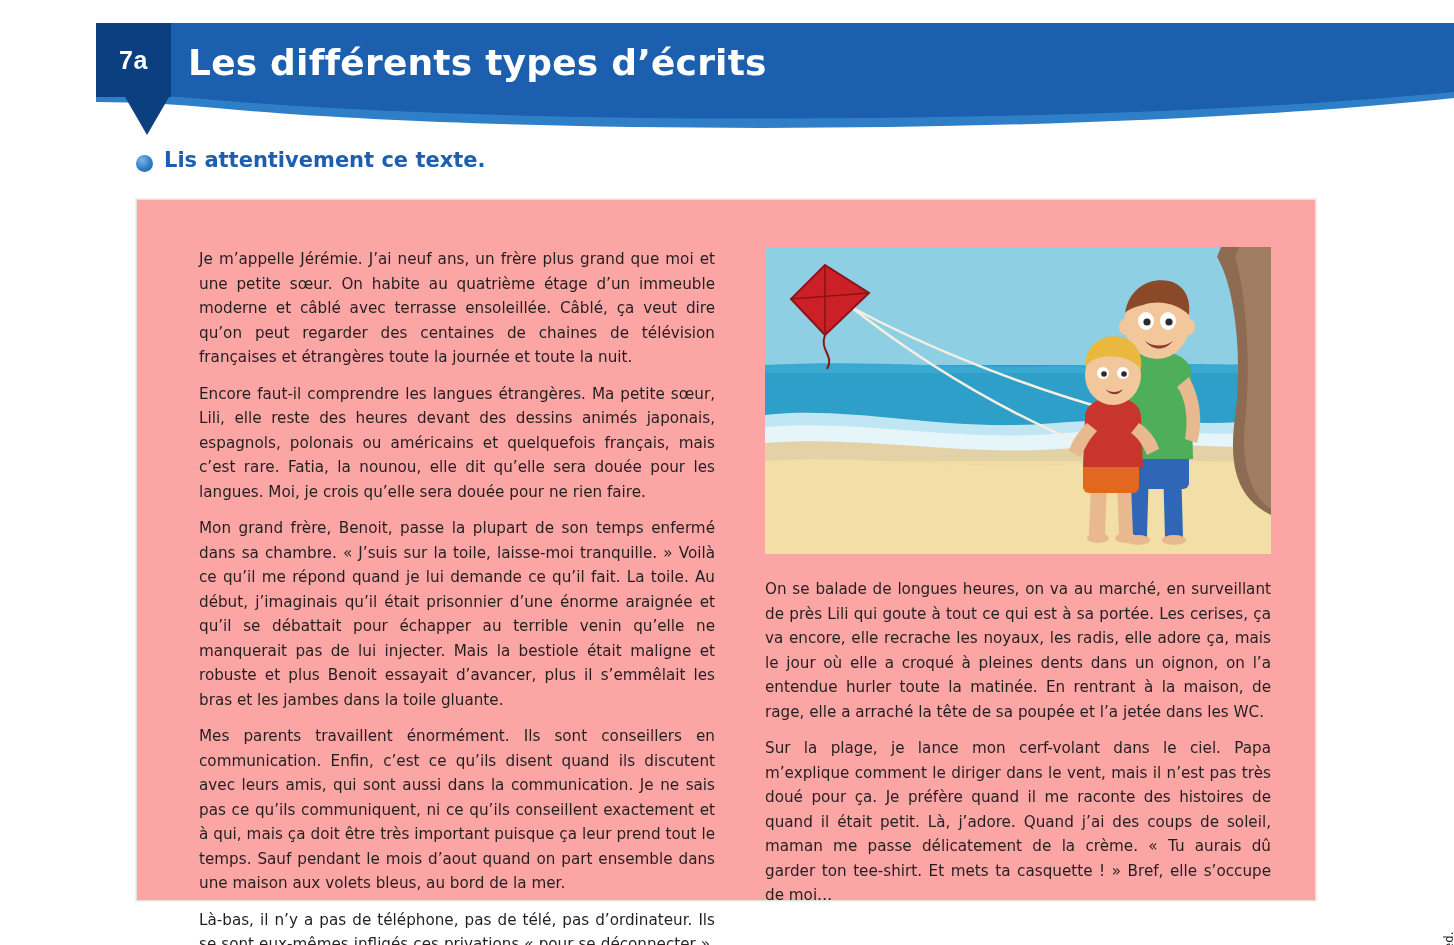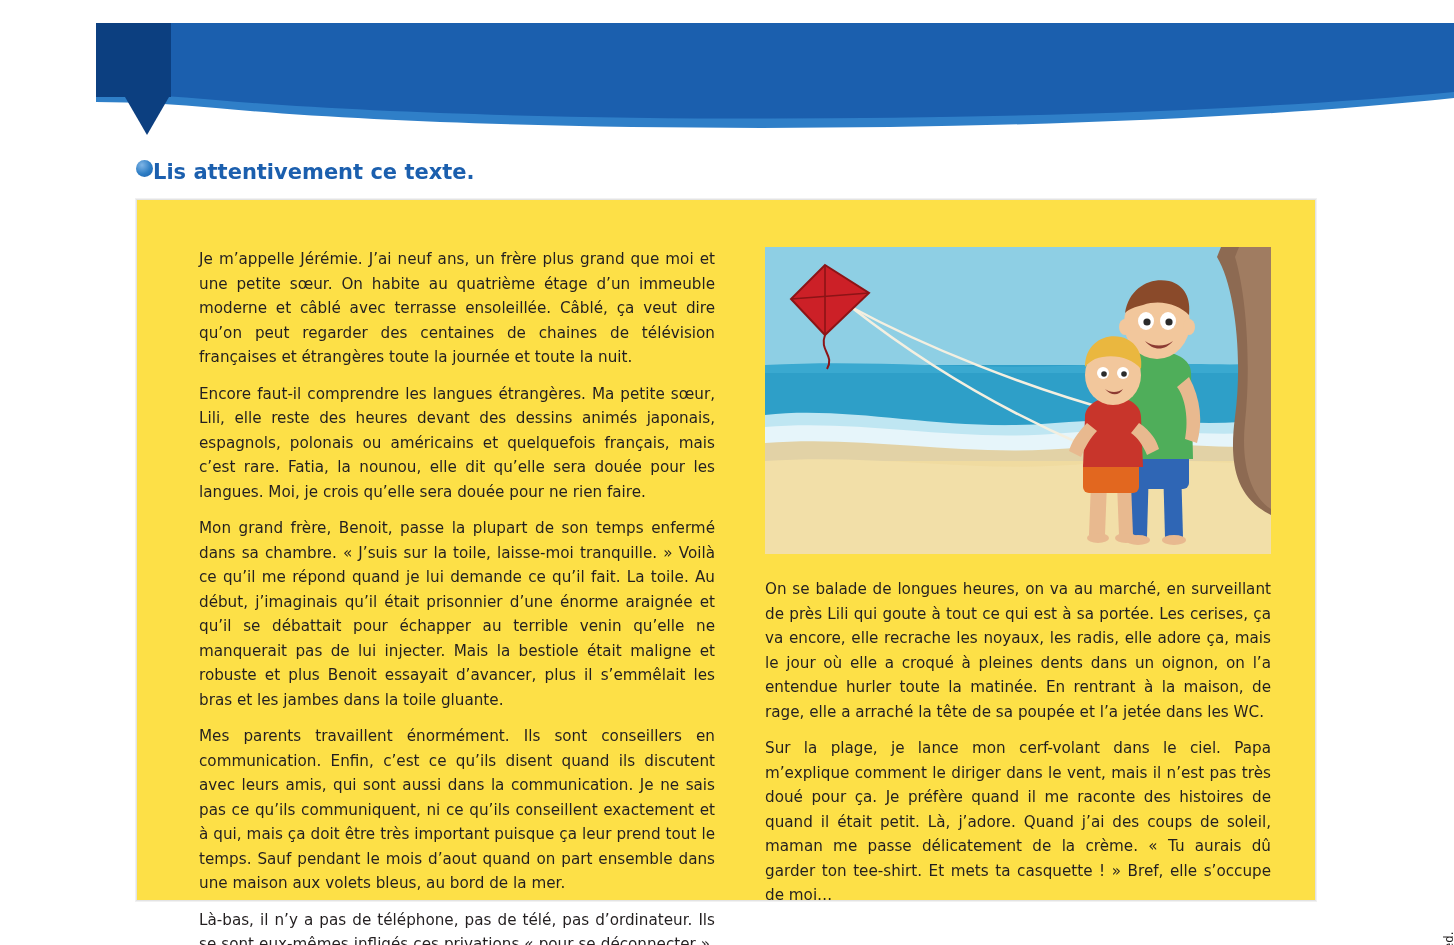--- a/index.html
+++ b/index.html
@@ -82,23 +82,24 @@
     font-size: 36px;
     font-weight: bold;
     letter-spacing: 0.2px;
     font-family: "DejaVu Sans", sans-serif;
   }
 
   
   .instruction {
     position: absolute;
     left: 136px;
-    top: 160px;
+    top: 148px;
     display: flex;
-    align-items: flex-start;
+    align-items: flex-end;
+    gap: 11px;
   }
   .bullet-dot {
     width: 17px;
     height: 17px;
     border-radius: 50%;
     background: radial-gradient(circle at 35% 30%, #7fb5e6 0%, #2d7dc4 55%, #1b5fae 100%);
     display: inline-block;
   }
   .instruction-text {
     color: #1b5fae;
@@ -107,21 +108,21 @@
     font-family: "DejaVu Sans", sans-serif;
   }
 
   
   .panel {
     position: absolute;
     left: 136px;
     top: 199px;
     width: 1178px;
     height: 700px;
-    background: #fde047;
+    background: #fca5a5;
     border: 1px solid #e3e3e3;
     box-shadow: 0 0 0 1px #f1f1f1;
   }
   .panel-inner {
     position: absolute;
     left: 0; top: 0;
     width: 100%; height: 100%;
   }
 
   .col-left {
@@ -179,20 +180,22 @@
 <div class="header">
   <div class="header-band"></div>
   <div class="header-band-curve">
     <svg width="1358" height="45" viewBox="0 0 1358 45" xmlns="http://www.w3.org/2000/svg">
       <path d="M0 0 L1358 0 L1358 8 C1000 46 420 46 120 18 C80 14 40 12 0 12 Z" fill="#2f7fc8"></path>
       <path d="M0 0 L1358 0 L1358 2 C1000 36 420 36 120 10 C80 6 40 4 0 4 Z" fill="#1b5fae"></path>
     </svg>
   </div>
   <div class="chapter-tab"></div>
   <div class="chapter-point"></div>
+  <div class="chapter-num">7a</div>
+  <div class="header-title">Les différents types d’écrits</div>
 </div>
 
 <div class="instruction">
   <span class="bullet-dot"></span>
   <span class="instruction-text">Lis attentivement ce texte.</span>
 </div>
 
 <div class="panel">
   <div class="panel-inner">
 

